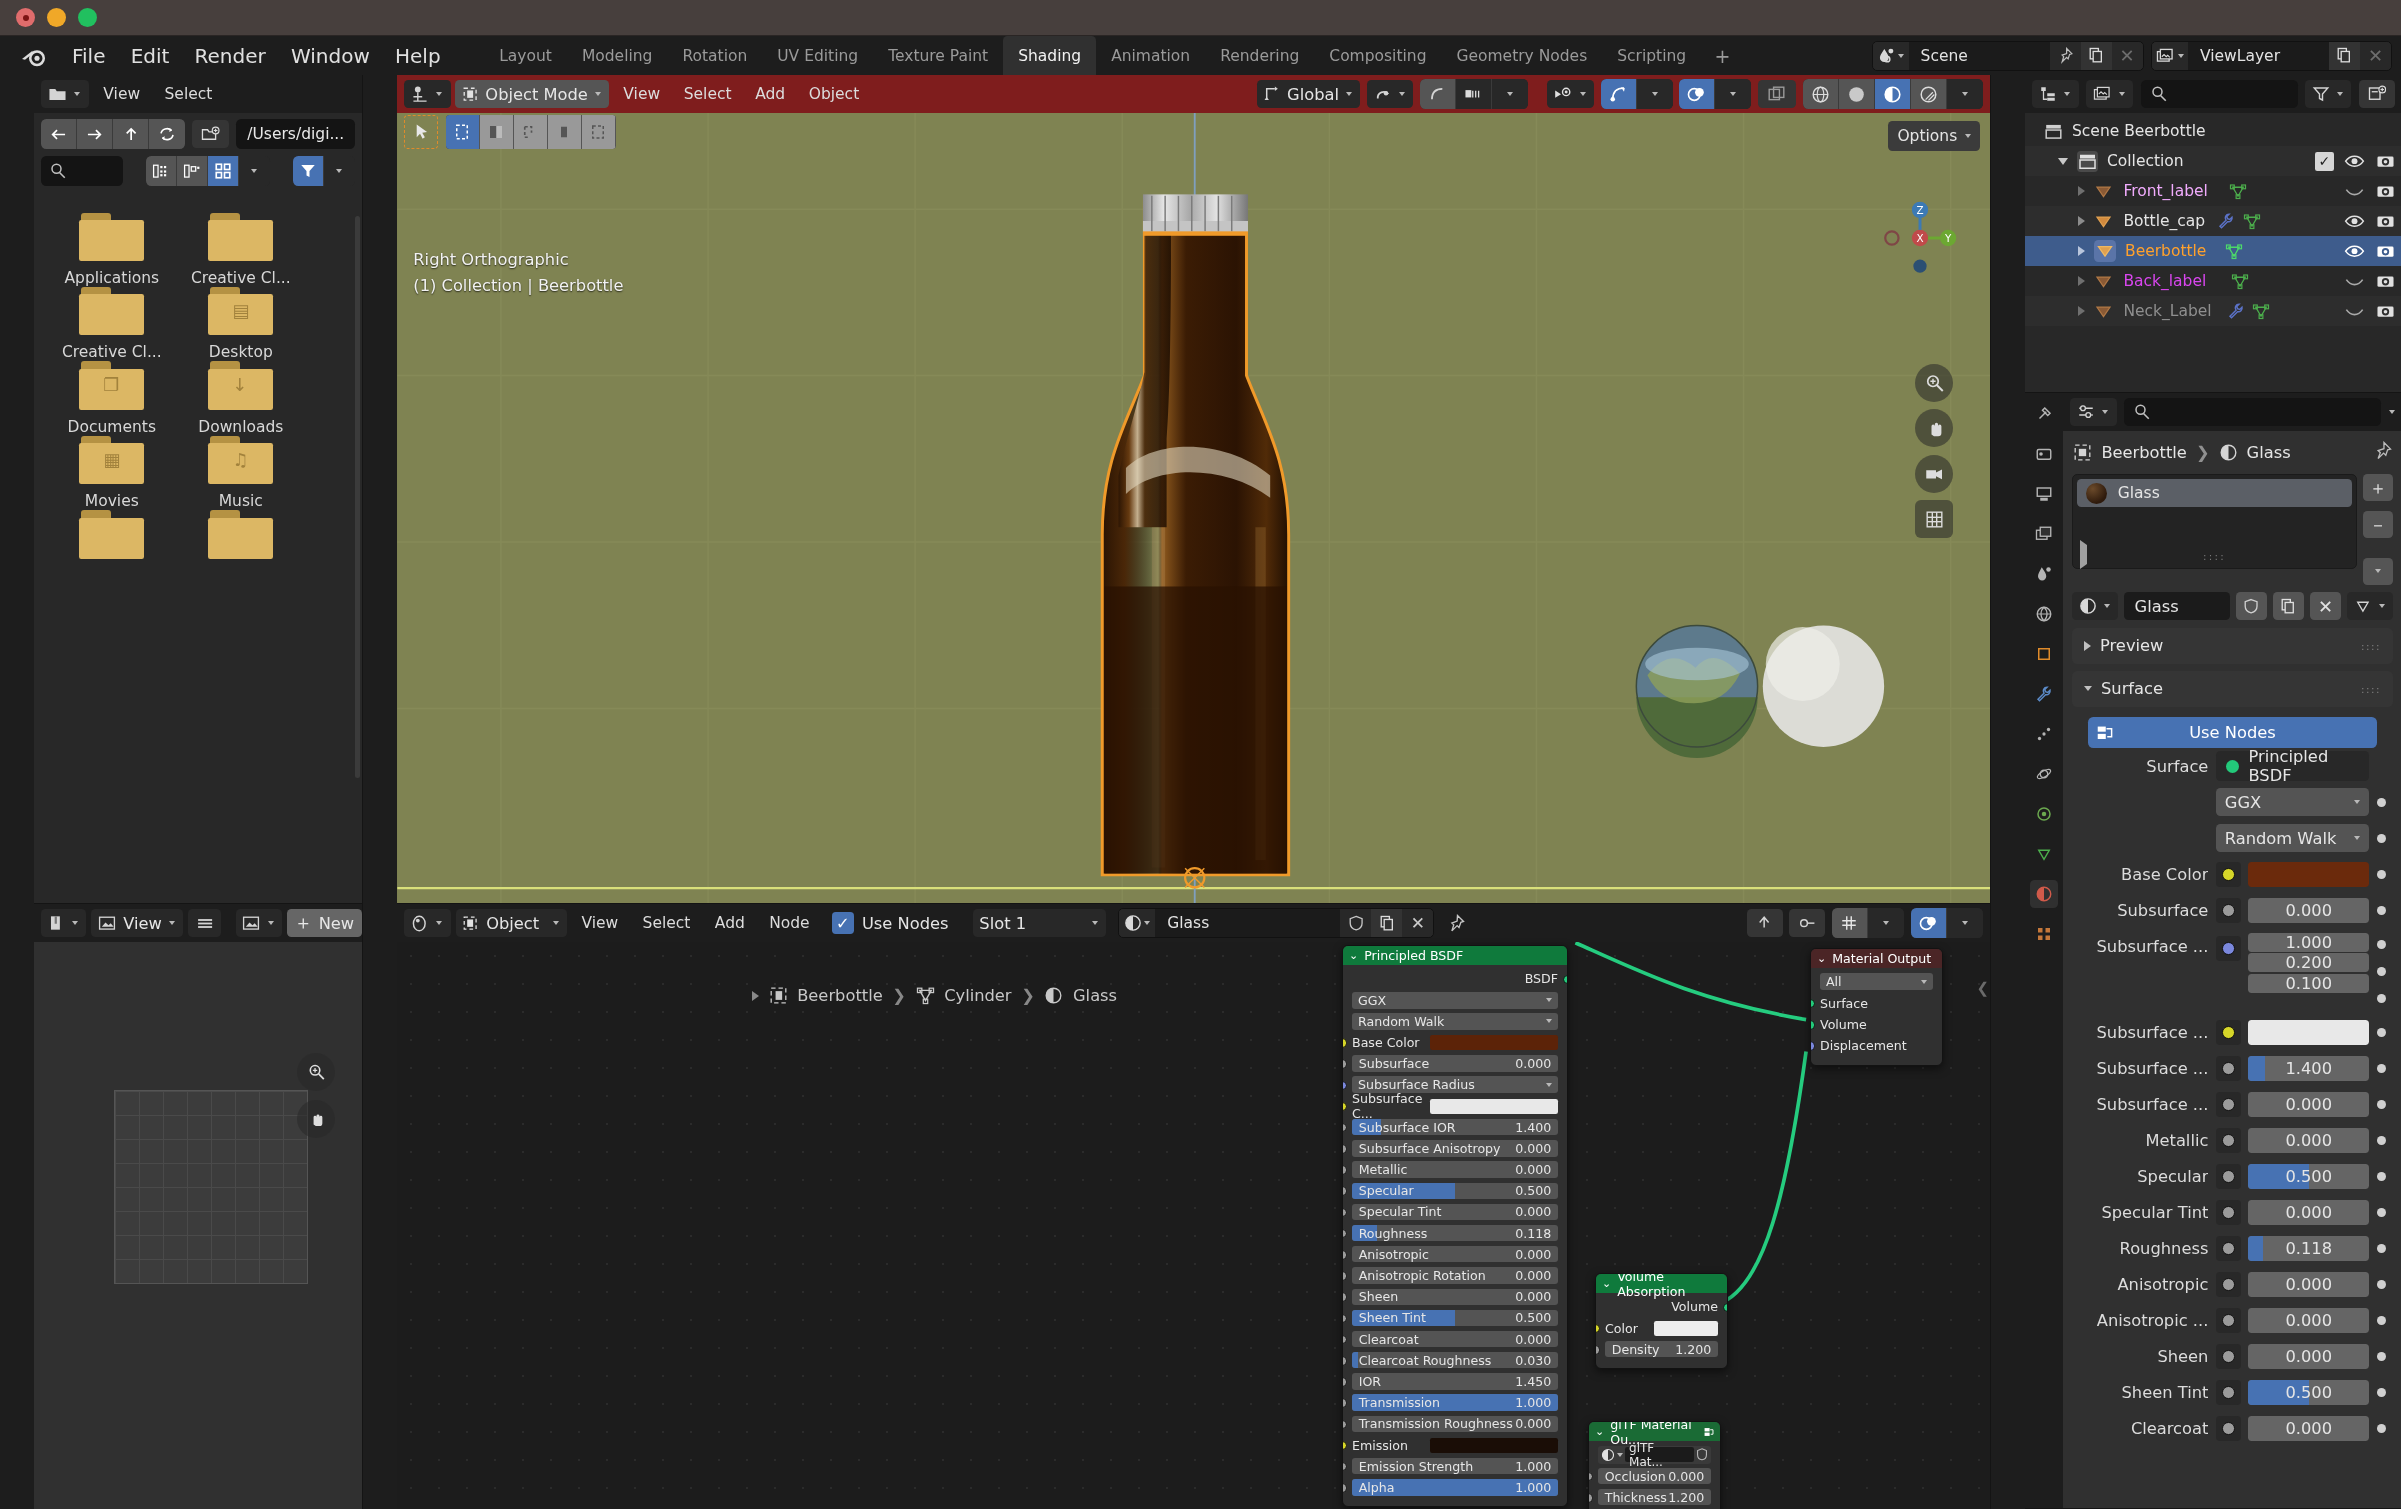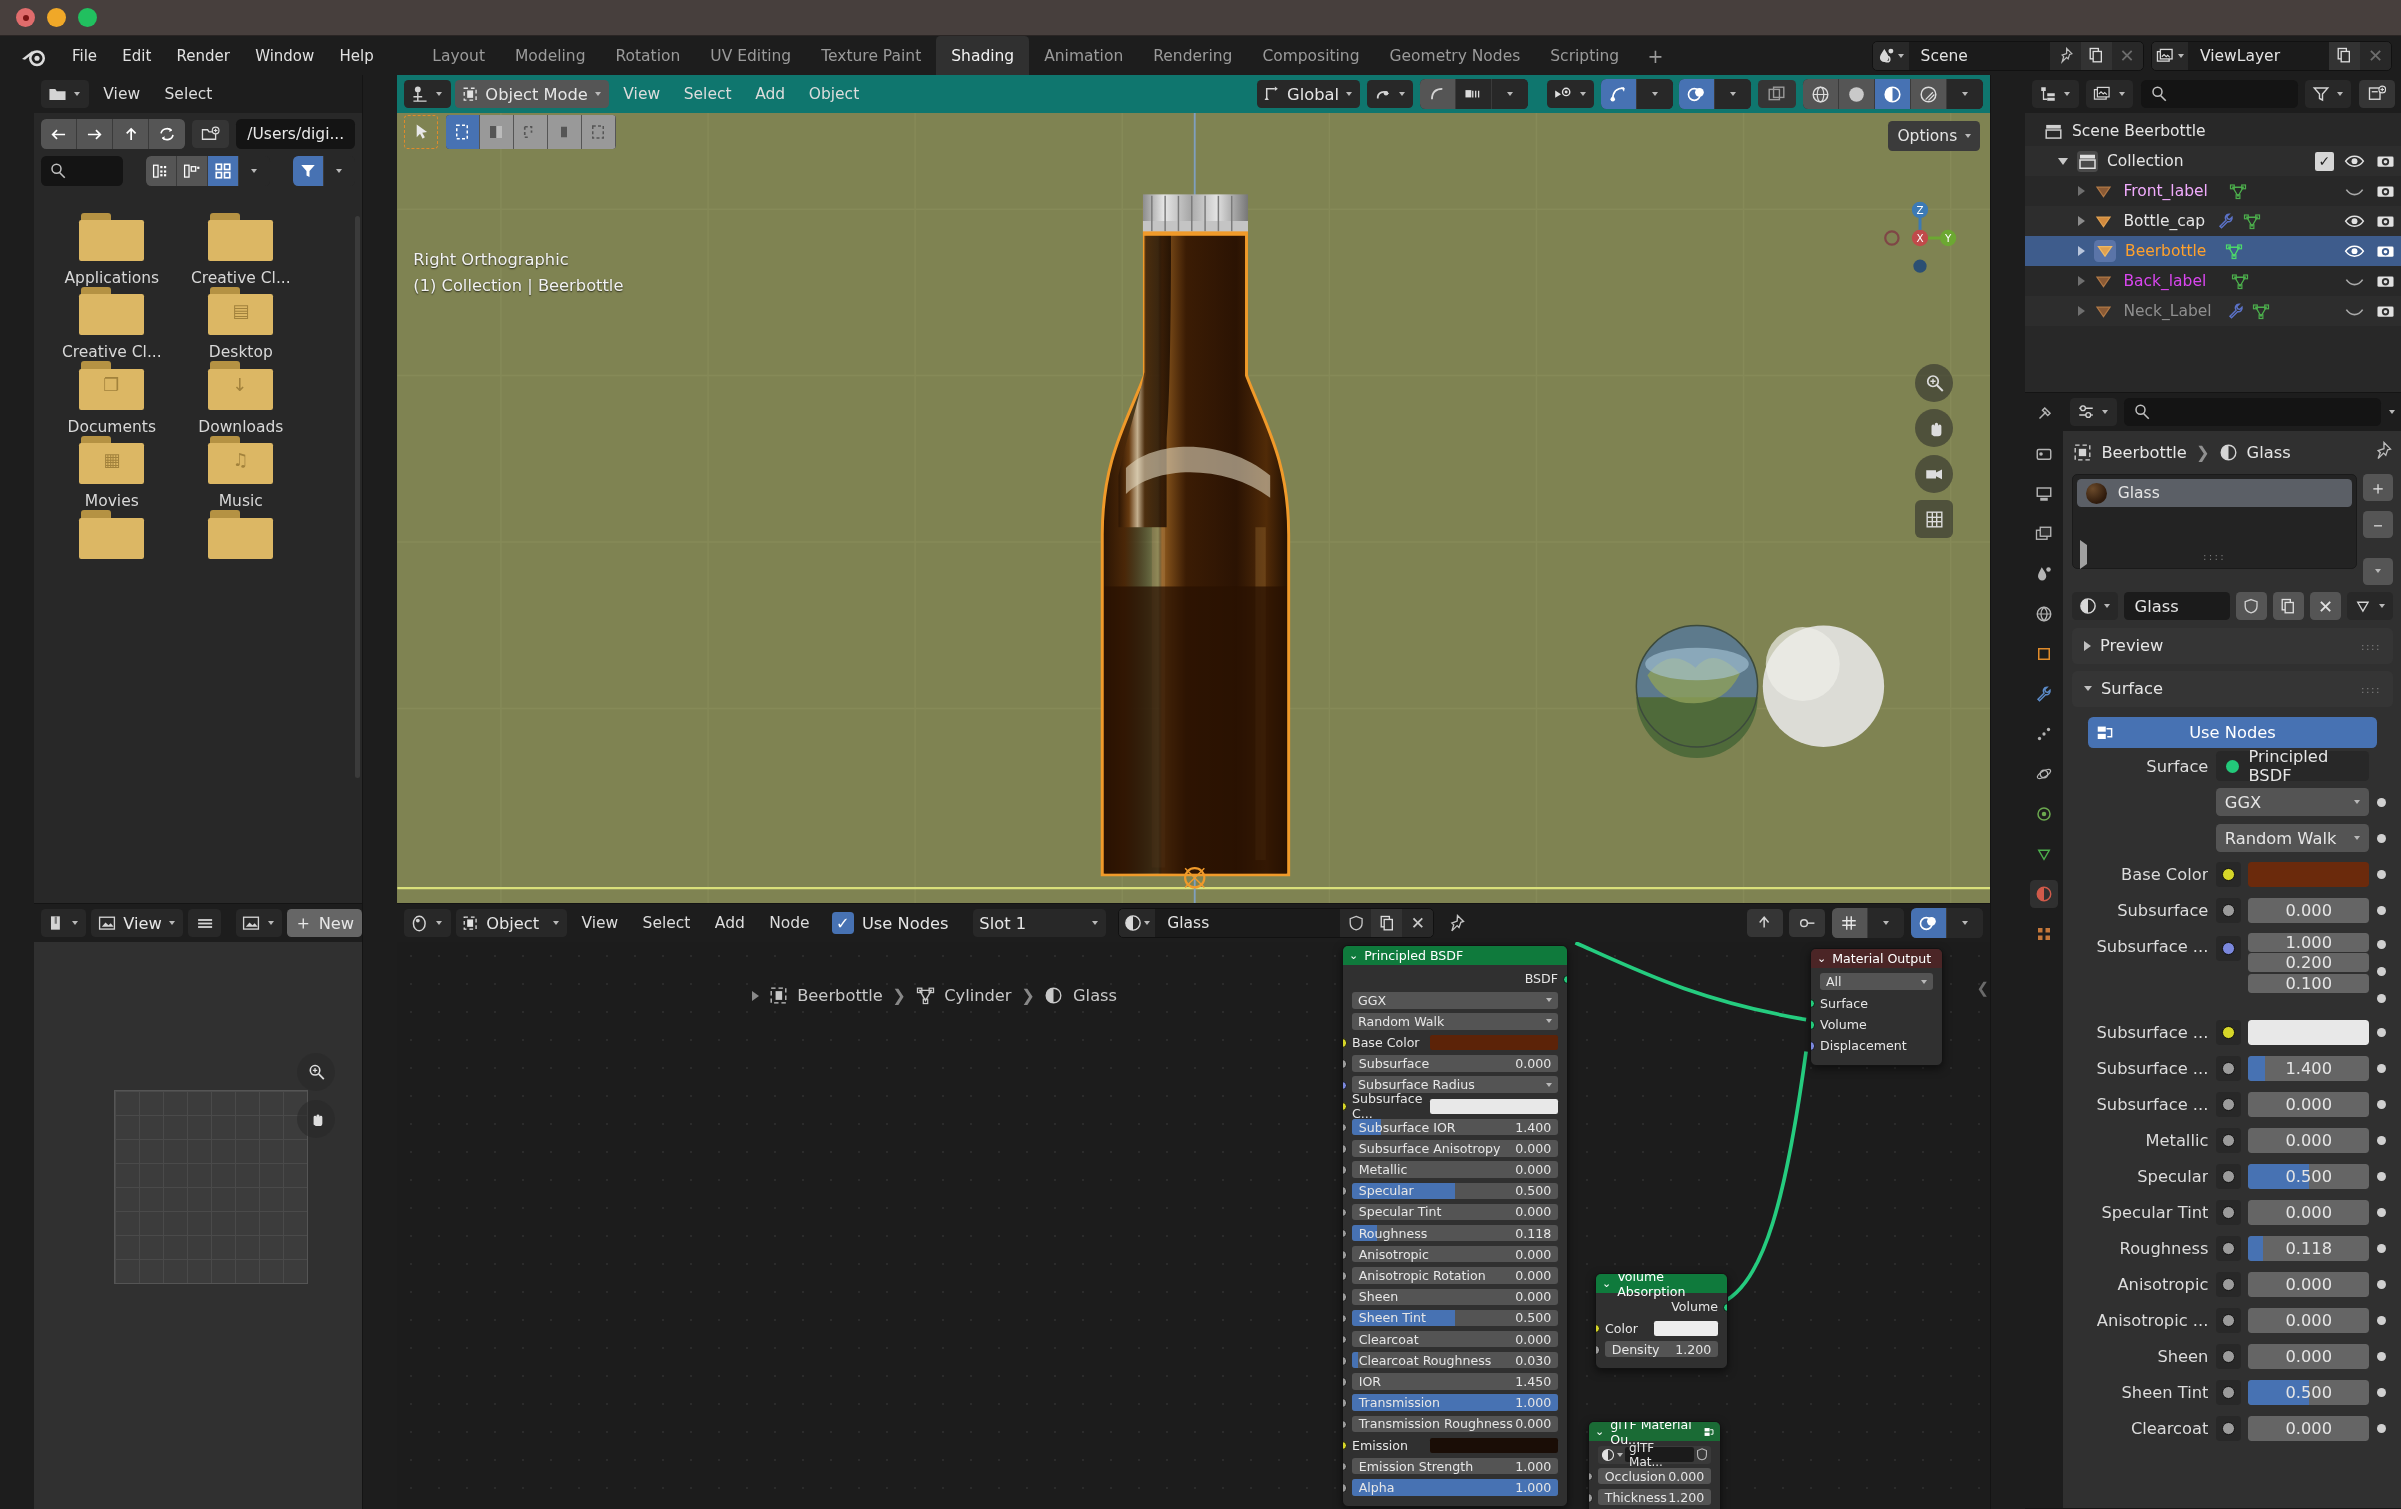--- a/index.html
+++ b/index.html
@@ -27,21 +27,21 @@
     position: absolute; left: 0; right: 0; text-align: center;
     font-size: 17px; color: #e8e8e8; display:flex; align-items:center; justify-content:center; gap:6.7px;
   }
   .doc-ico { width:12px; height:15px; background:#c9c9c9; position:relative; border-radius:1.5px;}
   .doc-ico::after{content:"";position:absolute;top:0;right:0;width:4.4px;height:4.4px;background:#473f3d;}
 
   
   .topbar { height: 39px; background: #1d1d1d; display: flex; align-items: center; position:relative; }
   .blender-logo { width:30px;height:24px;margin:0 10.4px 0 19px; flex:none;}
   .menu { display: flex; gap: 0; align-items:center;}
-  .menu > div { padding: 3.7px 12.6px; font-size: 15px; color: #e0e0e0; border-radius:3px;}
+  .menu > div { padding: 3.7px 12.6px; font-size: 20px; color: #e0e0e0; border-radius:3px;}
   .ws-tabs { display:flex; align-items:flex-end; height:39px; margin-left: 31px; }
   .ws-tab { padding: 9.6px 15px 9px; font-size:15.5px; color:#9a9a9a; border-radius:4.4px 4.4px 0 0; align-self:stretch; display:flex;align-items:center;}
   .ws-tab.active { background:#303030; color:#f2f2f2; }
   .ws-plus { color:#9a9a9a; font-size:19px; padding: 0 13.3px; align-self:center;}
   .topbar-right { margin-left:auto; display:flex; gap:7.4px; align-items:center; padding-right:9px;}
   .field-group { display:flex; align-items:center; background:#282828; border-radius:5.2px; height:30px; overflow:hidden; border:0.7px solid #111;}
   .fg-ico { width:36px; height:28px; display:flex; align-items:center; justify-content:center; background:#282828;}
   .fg-name { background:#1b1b1b; height:28px; display:flex; align-items:center; padding:0 10.4px 0 12px; min-width:141px; font-size:15.5px; color:#e3e3e3;}
   .fg-btn { width:31px;height:28px;display:flex;align-items:center;justify-content:center;background:#333;}
   .fg-btn.dim { background:#282828; }
@@ -77,21 +77,21 @@
   .fb-item { display:flex; flex-direction:column; align-items:center; gap:7.4px; width:129px;}
   .folder { width:65px; height:49px; position:relative;}
   .folder .tab { position:absolute; top:0; left:1.5px; width:30px; height:9px; background:#b59243; border-radius:3px 3px 0 0;}
   .folder .body { position:absolute; top:7.4px; left:0; width:65px; height:41px; background:#dcb764; border-radius:2.2px;}
   .folder .gl { position:absolute; top:15px; left:24px; color:#a2823c; font-size:18px; line-height:1;}
   .fb-label { font-size:15.5px; color:#d8d8d8; white-space:nowrap;}
   .fb-scroll { position:absolute; right:2.2px; top:141px; width:5.2px; height:562px; background:#3b3b3b; border-radius:3px;}
 
   
   .vp { position:relative; background:#7f8352; overflow:hidden;}
-  .vp-hdr { height:38px; background:#0f766e; display:flex; align-items:center; gap:4.4px; padding:0 7.4px; position:relative; z-index:5;}
+  .vp-hdr { height:38px; background:#7f1d1d; display:flex; align-items:center; gap:4.4px; padding:0 7.4px; position:relative; z-index:5;}
   .vp-hdr-right { margin-left:auto; display:flex; gap:6.7px; align-items:center;}
   .vp-tools { position:absolute; top:40px; left:7.4px; display:flex; gap:7.4px; z-index:4;}
   .tool-sel { width:34px; height:34px; border:1.5px dashed #e08b2a; border-radius:3.7px; display:flex;align-items:center;justify-content:center;}
   .tool-seg { display:flex; background:#3b3b3b; border-radius:3.7px; overflow:hidden;}
   .tool-seg > div { width:34px;height:34px;display:flex;align-items:center;justify-content:center;background:#999; border-right:0.7px solid #555;}
   .tool-seg > div:first-child { background:#4772b3;}
   .vp-txt { position:absolute; left:16.3px; font-size:16.3px; color:#f2f2f2; text-shadow:0 0.7px 1.5px rgba(0,0,0,.7); z-index:3;}
   .vp-grid { position:absolute; inset:38px 0 0 0; }
   .vp-options { position:absolute; right:10.4px; top:46px; z-index:6; background:#3b3b3b; border-radius:4.4px; height:30px; display:flex; align-items:center; gap:7.4px; padding:0 9px; font-size:15.5px;}
   .gizmo { position:absolute; right:33px; top:126px; width:74px; height:74px; z-index:6;}

